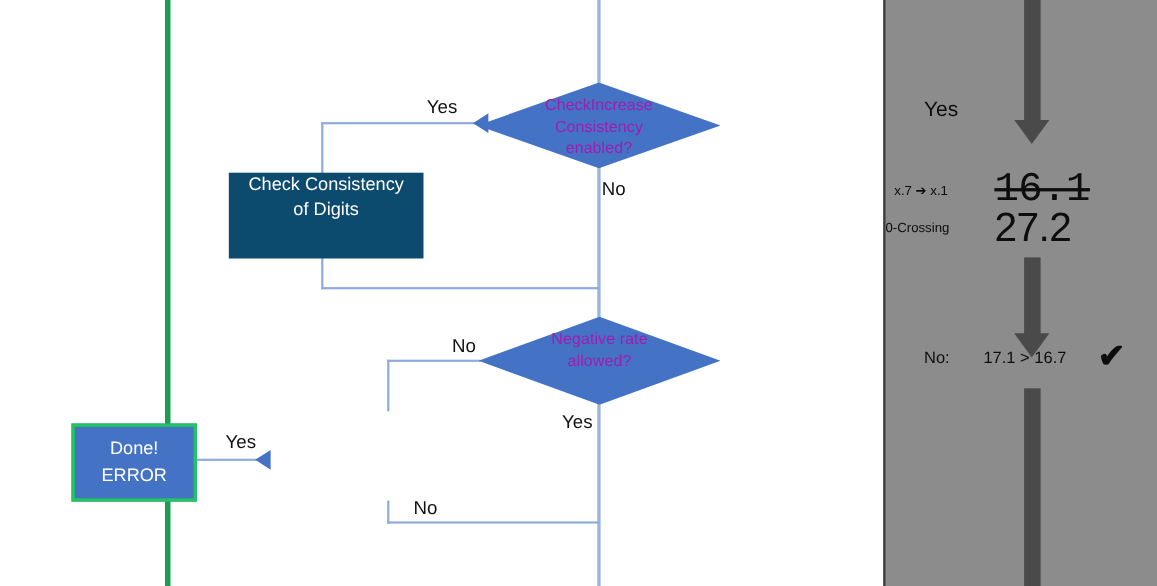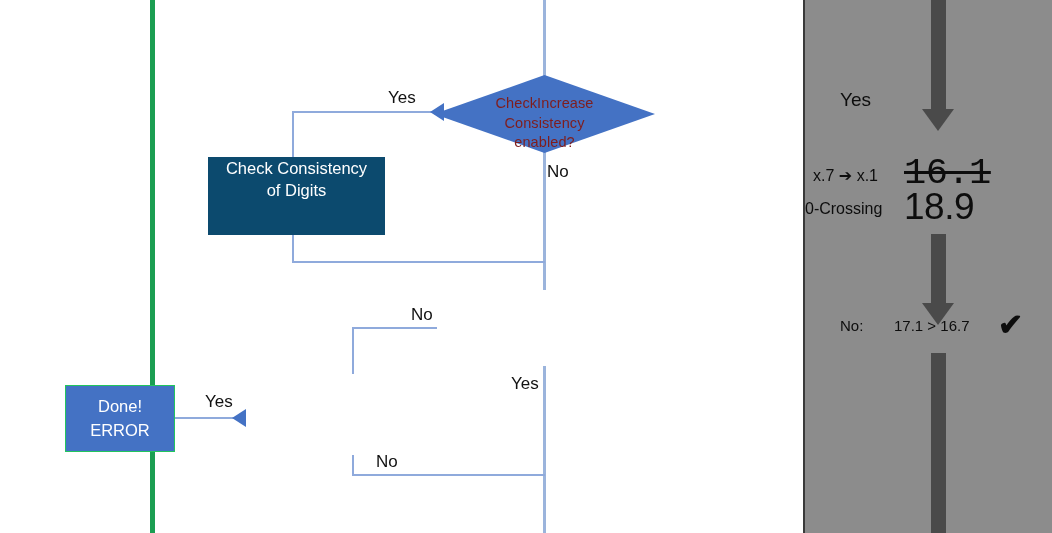--- a/index.html
+++ b/index.html
@@ -41,28 +41,28 @@
     width: 3px;
   }
 
   .diamond {
     position: absolute;
   }
   .diamond svg { display: block; }
   .diamond .dlabel {
     position: absolute;
     left: 0;
-    top: 0;
+    top: 12px;
     width: 100%;
     height: 100%;
     display: flex;
-    align-items: flex-end;
+    align-items: flex-start;
     justify-content: center;
     text-align: center;
-    color: #7f1d1d;
+    color: #a21caf;
     font-size: 14.5px;
     line-height: 1.35;
     letter-spacing: 0.1px;
     pointer-events: none;
   }
 
   .proc-box {
     position: absolute;
     background: #0c4a6e;
     color: #ffffff;
@@ -70,21 +70,21 @@
     align-items: flex-start;
     justify-content: center;
     text-align: center;
     font-size: 16.5px;
     line-height: 1.35;
   }
 
   .done-box {
     position: absolute;
     background: #4472C4;
-    border: 1px solid #22c55e;
+    border: 3px solid #22c55e;
     color: #ffffff;
     display: flex;
     flex-direction: column;
     align-items: center;
     justify-content: center;
     text-align: center;
     font-size: 16.5px;
     line-height: 1.45;
   }
 
@@ -118,21 +118,21 @@
     border-left: 16px solid transparent;
     border-right: 16px solid transparent;
     border-top: 22px solid #4A4A4A;
   }
   .gp-text {
     position: absolute;
     color: #0D0D0D;
     white-space: nowrap;
   }
   .gp-yes { font-size: 19px; }
-  .gp-small { font-size: 16px; text-align: right; }
+  .gp-small { font-size: 12px; text-align: right; }
   .gp-big { font-size: 37px; letter-spacing: -0.5px; }
   .gp-big.strike {
     text-decoration: line-through;
     text-decoration-thickness: 2.5px;
     font-family: Liberation Mono, monospace;
   }
   .gp-row { font-size: 15px; }
   .gp-check {
     font-size: 30px;
     font-weight: bold;
@@ -185,20 +185,31 @@
   <div class="edge-label" style="left:388px; top:88px;">Yes</div>
   <div class="edge-label" style="left:547px; top:162px;">No</div>
 
   <div class="proc-box" style="left:208px; top:157px; width:177px; height:78px;">
     <div>
       <span>Check Consistency</span><br>
       <span>of Digits</span>
     </div>
   </div>
 
+  <div class="diamond" style="left:435px; top:288px; width:220px; height:80px;">
+    <svg width="220" height="80" viewBox="0 0 220 80" aria-hidden="true">
+      <polygon points="110,0 220,40 110,80 0,40" fill="#4472C4"></polygon>
+    </svg>
+    <div class="dlabel">
+      <span>
+        <span>Negative rate</span><br>
+        <span>allowed?</span>
+      </span>
+    </div>
+  </div>
 
   <div class="edge-label" style="left:411px; top:305px;">No</div>
   <div class="edge-label" style="left:511px; top:374px;">Yes</div>
 
 
   <div class="edge-label" style="left:376px; top:452px;">No</div>
 
   <div class="done-box" style="left:65px; top:385px; width:108px; height:65px;">
     <span>Done!</span>
     <span>ERROR</span>
@@ -210,21 +221,21 @@
 
     <div class="gp-arrow-shaft" style="left:126px; top:0; height:111px;"></div>
     <div class="gp-arrow-head" style="left:117px; top:109px;"></div>
 
     <div class="gp-text gp-yes" style="left:35px; top:89px;">Yes</div>
 
     <div class="gp-text gp-small" style="left:8px; top:166px;">x.7 ➔ x.1</div>
     <div class="gp-text gp-small" style="left:0px; top:190px;margin-top:10px;">0-Crossing</div>
 
     <div class="gp-text gp-big strike" style="left:99px; top:152px;">16.1</div>
-    <div class="gp-text gp-big" style="left:99px; top:186px;">18.9</div>
+    <div class="gp-text gp-big" style="left:99px; top:186px;">27.2</div>
 
     <div class="gp-arrow-shaft" style="left:126px; top:234px; height:73px;"></div>
     <div class="gp-arrow-head" style="left:117px; top:303px;"></div>
 
     <div class="gp-text gp-row" style="left:35px; top:317px;">No:</div>
     <div class="gp-text gp-row" style="left:89px; top:317px;">17.1 &gt; 16.7</div>
     <div class="gp-text gp-check" style="left:193px; top:310px;">✔</div>
 
     <div class="gp-arrow-shaft" style="left:126px; top:353px; height:180px;"></div>
   </div>

